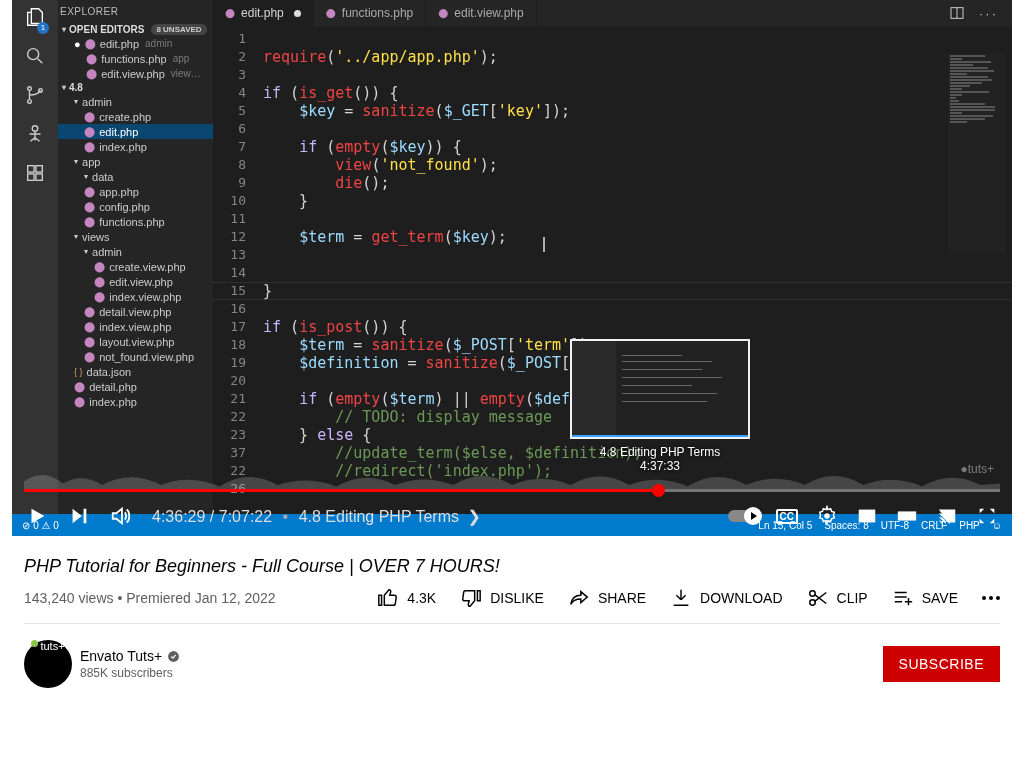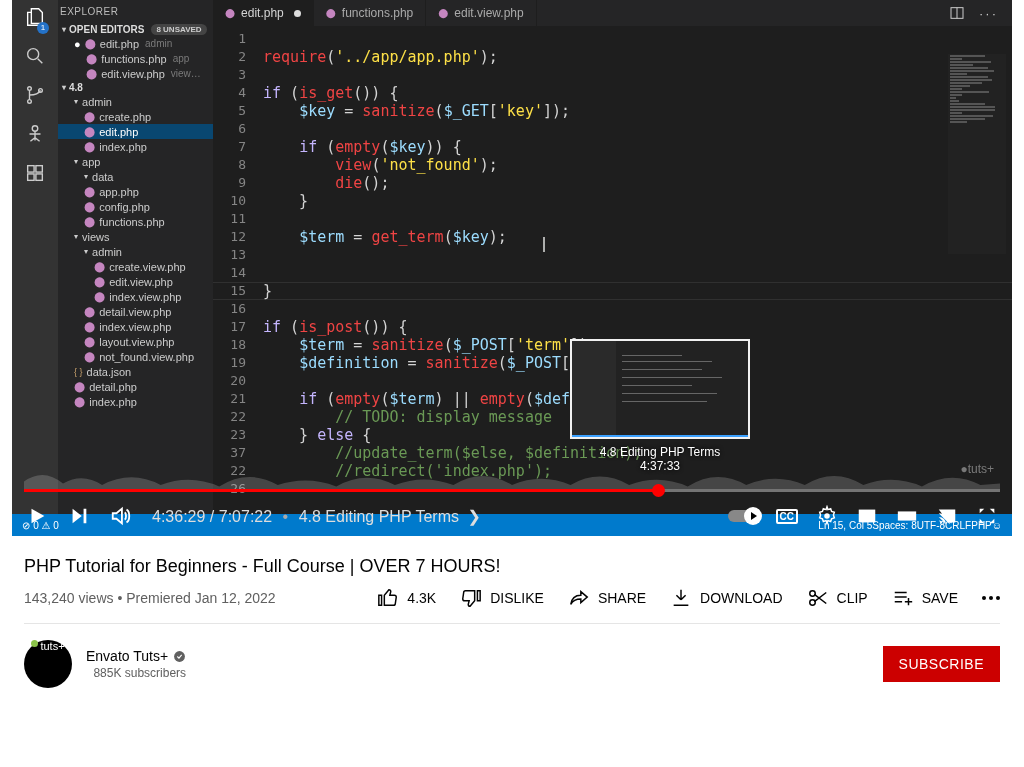--- a/index.html
+++ b/index.html
@@ -52,21 +52,21 @@
     .tk-cm { color:#6a9955; }
     .cursor-line { position:absolute; left:0; right:0; height:18px; border-top:1px solid #303030; border-bottom:1px solid #303030; }
     .caretbar { display:inline-block; width:1.5px; height:15px; background:#aeafad; vertical-align:middle;}
 
     
     .minimap { position:absolute; top:28px; right:6px; width:58px; height:200px; background:rgba(40,40,40,.4); }
     .minimap div { height:2px; margin:1px 2px; background:#555; }
 
     
     .vsstatus { position:absolute; left:0; right:0; bottom:0; height:22px; background:#007acc; color:#fff; font-size:10px; display:flex; align-items:center; padding:0 10px; gap:10px;}
-    .vsstatus .r { margin-left:auto; display:flex; }
+    .vsstatus .r { margin-left:auto; display:flex; gap:12px;}
 
     
     .thumb { position:absolute; left:558px; top:339px; width:180px;  }
     .thumb-img { width:180px; height:100px; background:#222; border:2px solid #f1f1f1; position:relative; overflow:hidden;}
     .thumb-img .t-side { position:absolute; left:0; top:0; width:44px; height:100%; background:#2a2a2a;}
     .thumb-img .t-line { position:absolute; height:1px; background:#666;}
     .thumb-cap { text-align:center; color:#fff; font-size:12px; margin-top:6px; text-shadow:0 0 4px #000;}
 
     
     .watermark { position:absolute; right:18px; bottom:60px; color:rgba(255,255,255,.4); font-size:12px;}
@@ -88,33 +88,33 @@
     .yc .txt .sep { margin:0 6px; color:#aaa;}
     .yc .rgrp { margin-left:auto; display:flex; align-items:center; gap:18px;}
     .pill { display:flex; align-items:center; }
     .pill-track { width:30px; height:12px; background:#888; border-radius:6px; position:relative;}
     .pill-knob { position:absolute; right:-4px; top:-3px; width:18px; height:18px; background:#fff; border-radius:50%; display:flex; align-items:center; justify-content:center;}
     .pill-knob::after{content:""; width:0; height:0; border-left:6px solid #000; border-top:4px solid transparent; border-bottom:4px solid transparent; margin-left:2px;}
     .ccbox { border:2px solid #fff; padding:0 2px; font-size:10px; font-weight:bold; border-radius:2px;}
 
     
     .below { padding:20px 24px 24px; }
-    .vtitle { font-size:18px; font-weight:400; color:#030303; margin-bottom:10px;}
+    .vtitle { font-size:18px; font-weight:400; color:#030303; margin-bottom:10px;font-style:italic;}
     .metarow { display:flex; align-items:center; font-size:14px; color:#606060; padding-bottom:14px; border-bottom:1px solid #e5e5e5;}
     .metarow .mleft { flex:0 0 auto;}
     .actions { margin-left:auto; display:flex; align-items:center; gap:24px; color:#030303; font-size:14px; font-weight:500;}
     .actions .abtn { display:flex; align-items:center; gap:8px; cursor:pointer;}
     .actions svg { width:22px; height:22px; fill:none; stroke:#030303; stroke-width:1.6;}
     .dots3 { display:flex; gap:3px;}
     .dots3 span{ width:4px; height:4px; background:#030303; border-radius:50%;}
 
     .chrow { display:flex; align-items:center; margin-top:16px;}
     .avatar { width:48px; height:48px; border-radius:50%; background:#000; display:flex; align-items:flex-start; justify-content:center; color:#fff; font-size:11px;}
     .avatar .d { width:7px; height:7px; background:#8bc34a; border-radius:50%; margin-right:2px;}
-    .chinfo { margin-left:14px;text-align:right;}
+    .chinfo { margin-left:8px;}
     .chname { font-size:14px; font-weight:500; color:#030303; display:flex; align-items:center; gap:5px;}
     .verify { width:13px; height:13px; fill:#606060;}
     .subcount { font-size:12px; color:#606060; margin-top:2px;}
     .subbtn { margin-left:auto; background:#cc0000; color:#fff; border:none; font-size:14px; font-weight:500; padding:10px 16px; letter-spacing:.5px; cursor:pointer;}
   </style>
 </head>
 <body>
 
 <div class="video-wrap">
 

